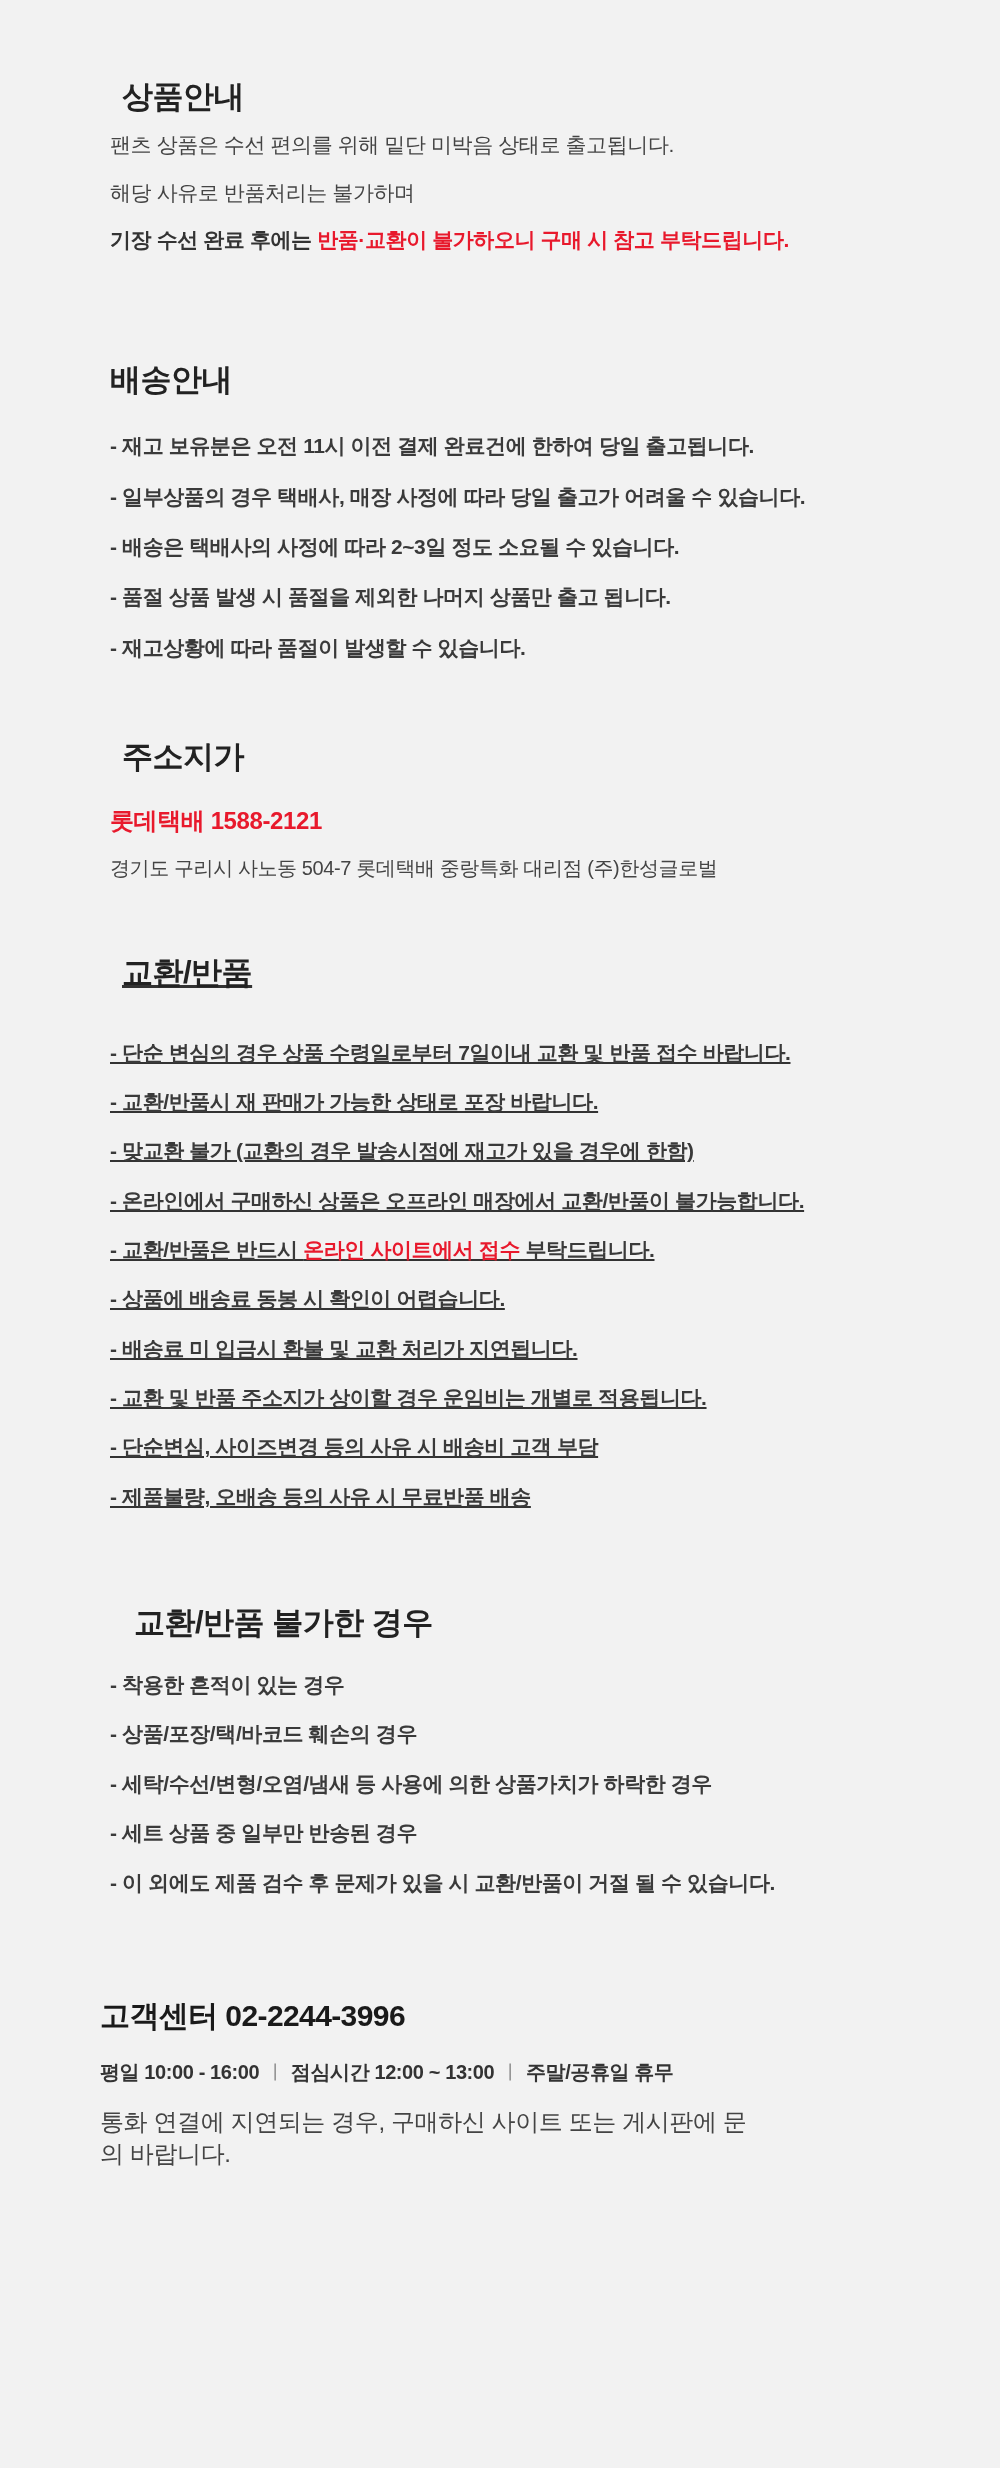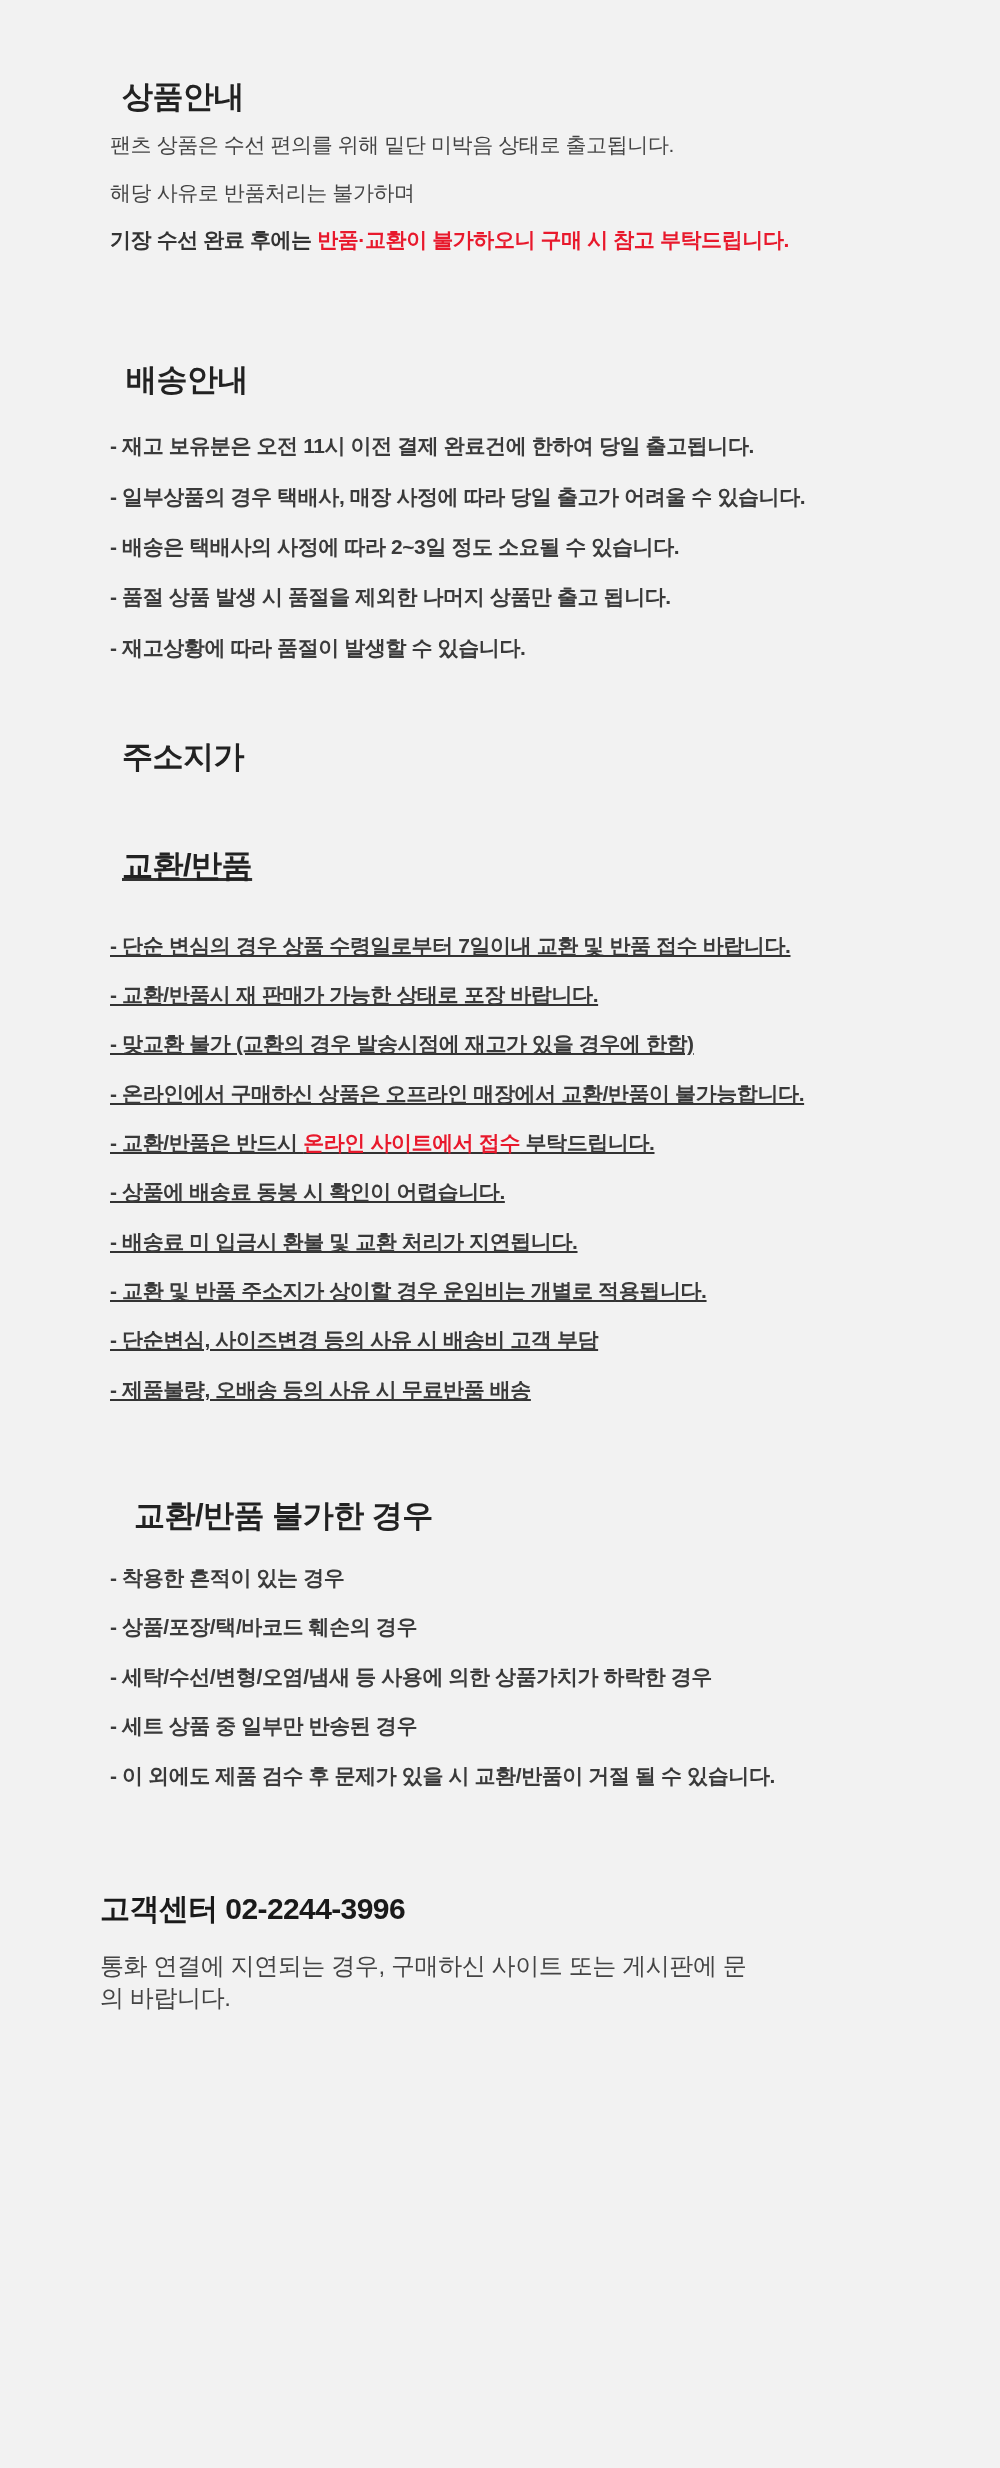--- a/index.html
+++ b/index.html
@@ -62,21 +62,21 @@
   }
   #sec-product .body .line {
     margin-bottom: 19px;
   }
 
   
   #sec-delivery {
     padding-top: 88px;
   }
   #sec-delivery .sec-title {
-    margin-left: 16px;
+    margin-left: 0;
   }
   #sec-delivery .body {
     margin-top: 34px;
   }
   #sec-delivery .body .line {
     margin-bottom: 22px;
     font-weight: bold;
     color: #3a3a3a;
   }
 
@@ -189,20 +189,24 @@
       <div class="line">- 재고 보유분은 오전 11시 이전 결제 완료건에 한하여 당일 출고됩니다.</div>
       <div class="line">- 일부상품의 경우 택배사, 매장 사정에 따라 당일 출고가 어려울 수 있습니다.</div>
       <div class="line">- 배송은 택배사의 사정에 따라 2~3일 정도 소요될 수 있습니다.</div>
       <div class="line">- 품절 상품 발생 시 품절을 제외한 나머지 상품만 출고 됩니다.</div>
       <div class="line">- 재고상황에 따라 품절이 발생할 수 있습니다.</div>
     </div>
   </section>
 
   <section class="section" id="sec-return">
     <div class="sec-title">주소지가</div>
+    <div class="body">
+      <div class="courier">롯데택배 1588-2121</div>
+      <div class="addr">경기도 구리시 사노동 504-7 롯데택배 중랑특화 대리점 (주)한성글로벌</div>
+    </div>
   </section>
 
   <section class="section" id="sec-exchange">
     <div class="sec-title">교환/반품</div>
     <div class="body">
       <div class="line">- 단순 변심의 경우 상품 수령일로부터 7일이내 교환 및 반품 접수 바랍니다.</div>
       <div class="line">- 교환/반품시 재 판매가 가능한 상태로 포장 바랍니다.</div>
       <div class="line">- 맞교환 불가 (교환의 경우 발송시점에 재고가 있을 경우에 한함)</div>
       <div class="line">- 온라인에서 구매하신 상품은 오프라인 매장에서 교환/반품이 불가능합니다.</div>
       <div class="line"><span>- 교환/반품은 반드시 </span><span class="red-plain">온라인 사이트에서 접수</span><span> 부탁드립니다.</span></div>
@@ -220,16 +224,17 @@
       <div class="line">- 착용한 흔적이 있는 경우</div>
       <div class="line">- 상품/포장/택/바코드 훼손의 경우</div>
       <div class="line">- 세탁/수선/변형/오염/냄새 등 사용에 의한 상품가치가 하락한 경우</div>
       <div class="line">- 세트 상품 중 일부만 반송된 경우</div>
       <div class="line">- 이 외에도 제품 검수 후 문제가 있을 시 교환/반품이 거절 될 수 있습니다.</div>
     </div>
   </section>
 
   <section class="section" id="sec-cs">
     <div class="cs-title">고객센터 02-2244-3996</div>
+    <div class="cs-hours"><span>평일 10:00 - 16:00</span><span class="sep">ㅣ</span><span>점심시간 12:00 ~ 13:00</span><span class="sep">ㅣ</span><span>주말/공휴일 휴무</span></div>
     <div class="cs-note">통화 연결에 지연되는 경우, 구매하신 사이트 또는 게시판에 문의 바랍니다.</div>
   </section>
 
 </div>
 
 </body></html>

